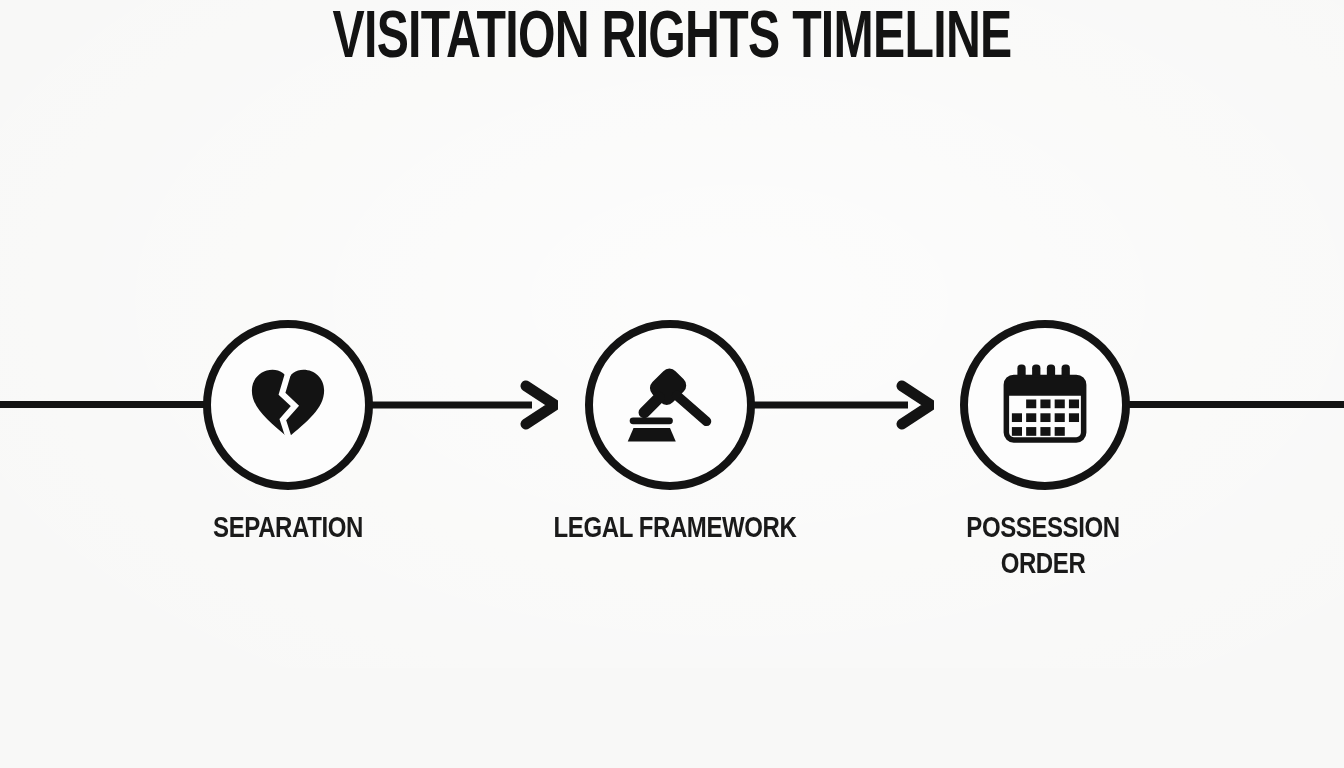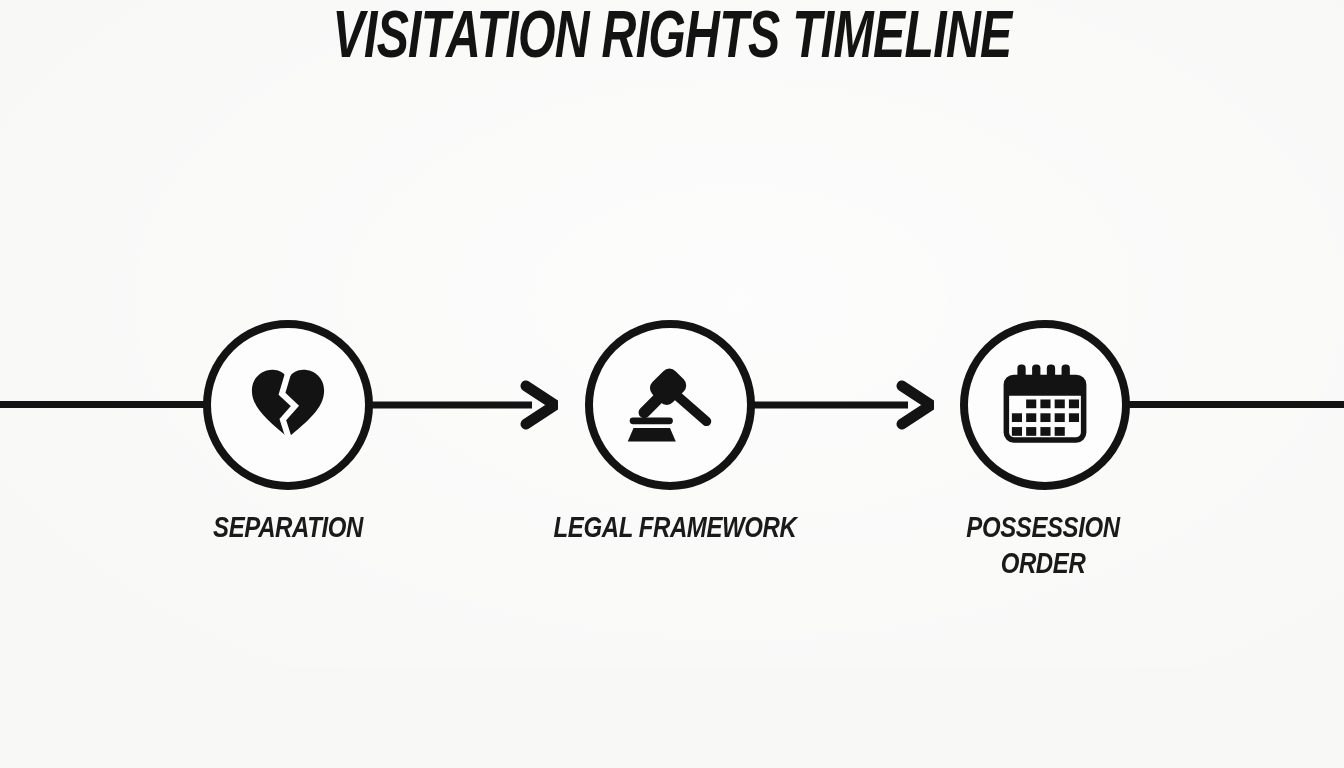--- a/index.html
+++ b/index.html
@@ -13,21 +13,20 @@
     background:var(--bg);
     font-family:"Liberation Sans", sans-serif;
     color:var(--ink);
   }
   .stage{
     position:relative;
     width:1344px;height:668px;
     background:
       radial-gradient(ellipse 900px 500px at 55% 45%, rgba(255,255,255,.65), rgba(255,255,255,0)),
       var(--bg);
-    font-style: italic;
   }
   .title{
     position:absolute;
     left:0; top:104; width:1344px;
     text-align:center;
     font-size:67px; line-height:67px;
     font-weight:700;
     letter-spacing:-1px;
     transform:scaleX(0.72);
     transform-origin:center;

